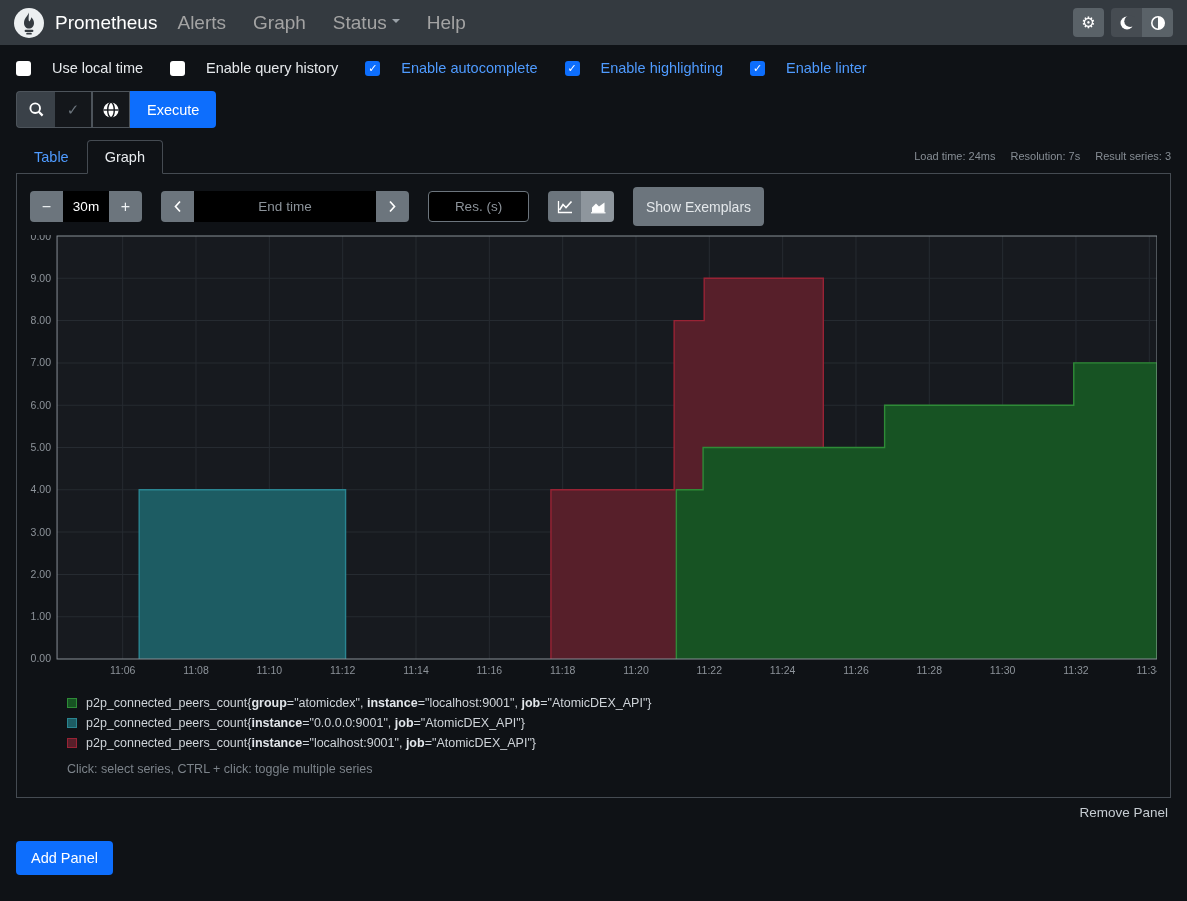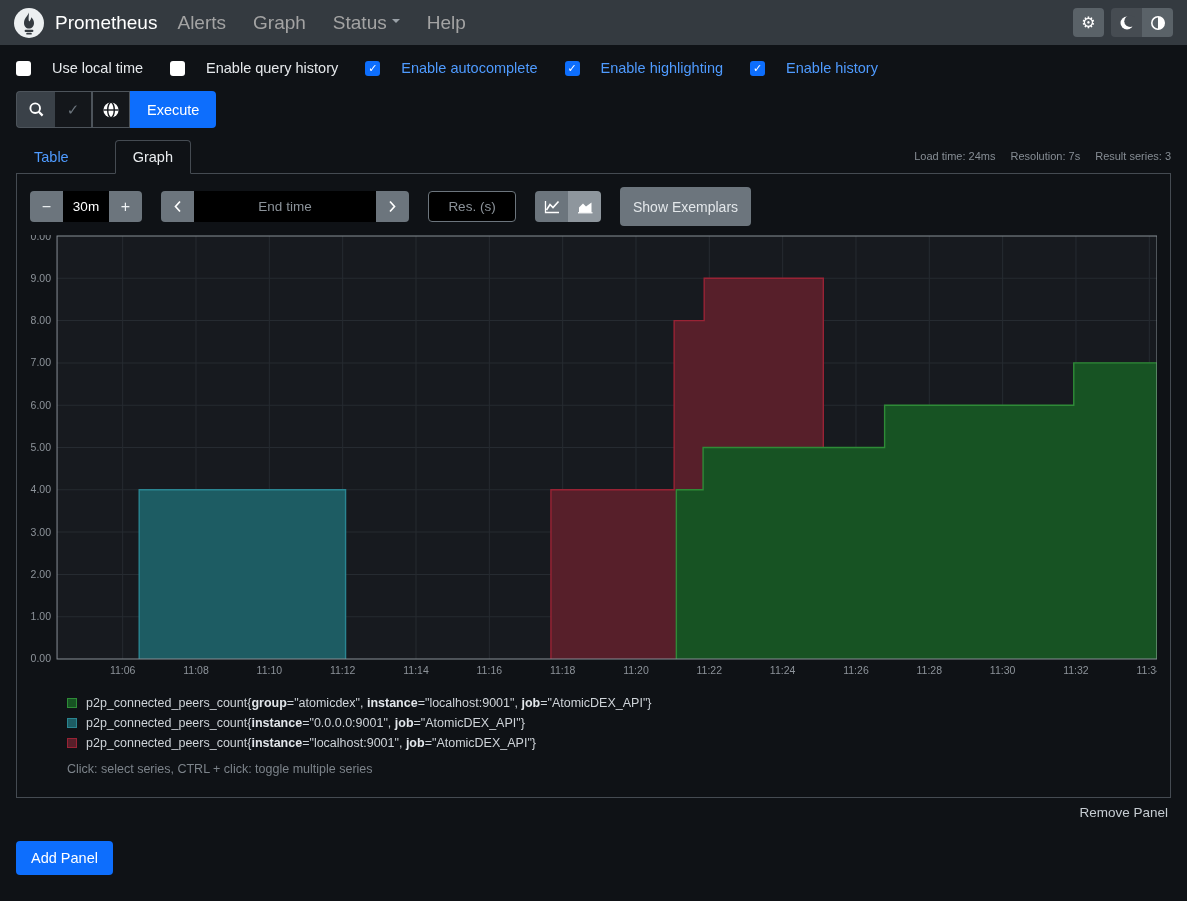--- a/index.html
+++ b/index.html
@@ -35,38 +35,38 @@
   .query-row { display:flex; height:37px; margin:3px 16px 12px; }
   .q-addon { width:39px; background:#3a4148; border:1px solid #4d545b; border-right:0; border-radius:4px 0 0 4px;
              display:flex; align-items:center; justify-content:center; flex:none; }
   .q-input { flex:1; background:#0b0e12; border:1px solid #4d545b; color:#e8ebee; padding:0 13px; outline:none;
              font-family:"DejaVu Sans Mono", monospace; font-size:13.5px; }
   .q-check { width:37px; background:#14171b; border:1px solid #4d545b; border-left:0; color:#6c757d; font-size:15px; cursor:pointer; }
   .q-globe { width:38px; background:#14171b; border:1px solid #4d545b; display:flex; align-items:center; justify-content:center; cursor:pointer; }
   .q-exec { background:#0d6efd; color:#fff; border:none; border-radius:0 4px 4px 0; padding:0 17px; font-size:14.5px; cursor:pointer; }
   
   .tabs-stats { display:flex; align-items:flex-end; justify-content:space-between; padding:0 16px; }
-  .tabs { display:flex; position:relative; z-index:2;gap:28px; }
+  .tabs { display:flex; position:relative; z-index:2; }
   .tab { padding:8px 17px; font-size:14.5px; border:1px solid transparent; border-radius:4px 4px 0 0; margin-bottom:-1px; cursor:pointer; }
   .tab.inactive { color:#4f9bff; }
   .tab.active { color:#e8ebee; background:#0f1216; border-color:#454b52; border-bottom-color:#0f1216; }
   .stats { display:flex; gap:15px; color:#868d94; font-size:11px; padding-bottom:11px; }
   
   .panel { margin:0 16px; border:1px solid #454b52; padding:13px; position:relative; z-index:1; background:#0f1216; }
   .controls { display:flex; align-items:center; gap:19px; margin-bottom:9px; }
   .bgrp { display:flex; }
   .cbtn { min-width:33px; height:31px; background:#6c757d; color:#eef1f3; border:none; font-size:16px; cursor:pointer;
           display:flex; align-items:center; justify-content:center; padding:0 9px; }
   .bgrp > :first-child { border-radius:4px 0 0 4px; }
   .bgrp > :last-child { border-radius:0 4px 4px 0; }
   .cinput { height:31px; background:#000; border:none; color:#fff; text-align:center; font-size:13.5px; outline:none; }
   .cinput::placeholder { color:#8c939a; }
   .in-dur { width:46px; }
   .in-end { width:182px; }
-  .in-res { width:88px; background:#000; border:1px solid #6c757d; border-radius:4px; height:31px; color:#fff;
+  .in-res { width:101px; background:#000; border:1px solid #6c757d; border-radius:4px; height:31px; color:#fff;
             text-align:center; font-size:13.5px; outline:none; }
   .in-res::placeholder { color:#8c939a; }
   .ibtn { width:33px; height:31px; background:#6c757d; border:none; display:flex; align-items:center; justify-content:center; cursor:pointer; padding:0; }
   .ibtn.active { background:#8e969d; }
   .exemplars { height:39px; background:#6c757d; border:none; border-radius:4px; color:#e3e7ea; font-size:14px; padding:0 13px; cursor:pointer; }
   
   #chart { display:block; width:100%; height:448px; }
   
   .legend { margin:13px 0 0 37px; }
   .lrow { display:flex; align-items:center; gap:9px; margin-bottom:6px; font-size:12.5px; color:#ced3d8; cursor:pointer; }
@@ -132,21 +132,21 @@
     <label class="chk">
       <span class="box on">✓</span>
       <span class="lbl on">Enable autocomplete</span>
     </label>
     <label class="chk">
       <span class="box on">✓</span>
       <span class="lbl on">Enable highlighting</span>
     </label>
     <label class="chk">
       <span class="box on">✓</span>
-      <span class="lbl on">Enable history</span>
+      <span class="lbl on">Enable linter</span>
     </label>
   </div>
 
 
 <div class="query-row">
   <span class="q-addon">
     <svg width="17" height="17" viewBox="0 0 17 17">
       <circle cx="7.2" cy="7.2" r="4.8" fill="none" stroke="#fff" stroke-width="1.9"></circle>
       <line x1="10.8" y1="10.8" x2="14.6" y2="14.6" stroke="#fff" stroke-width="2.2"></line>
     </svg>

